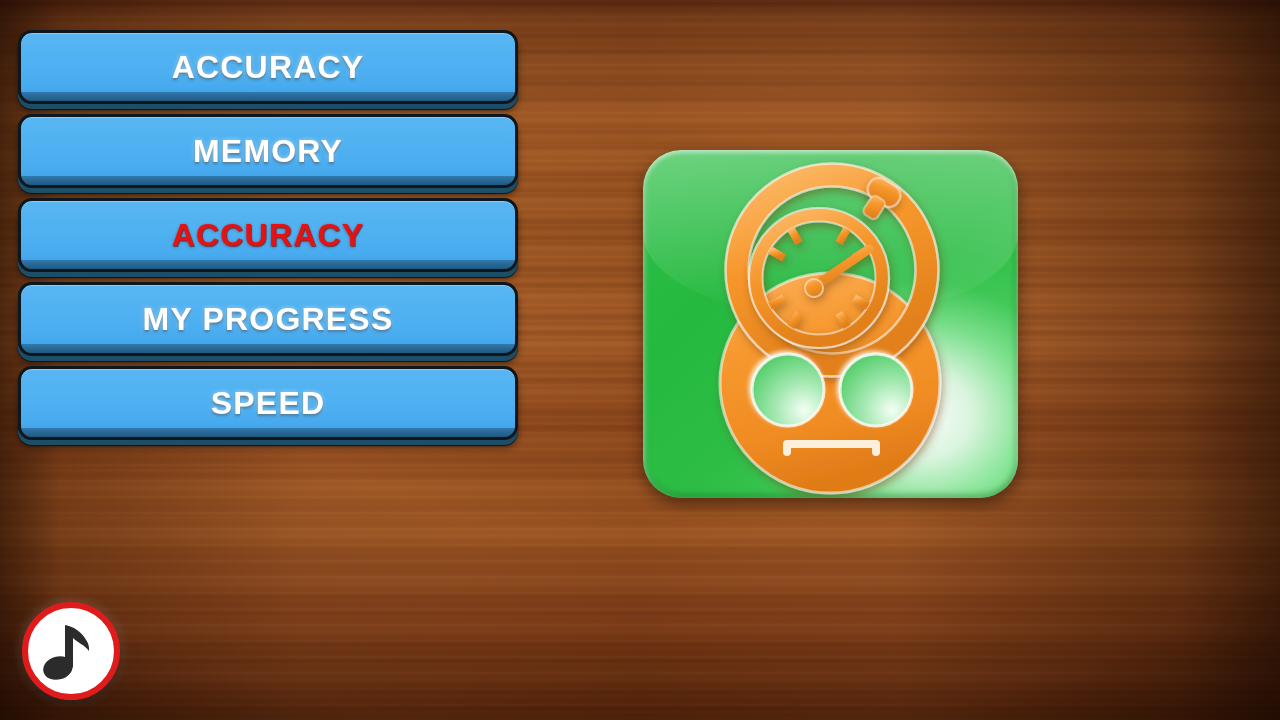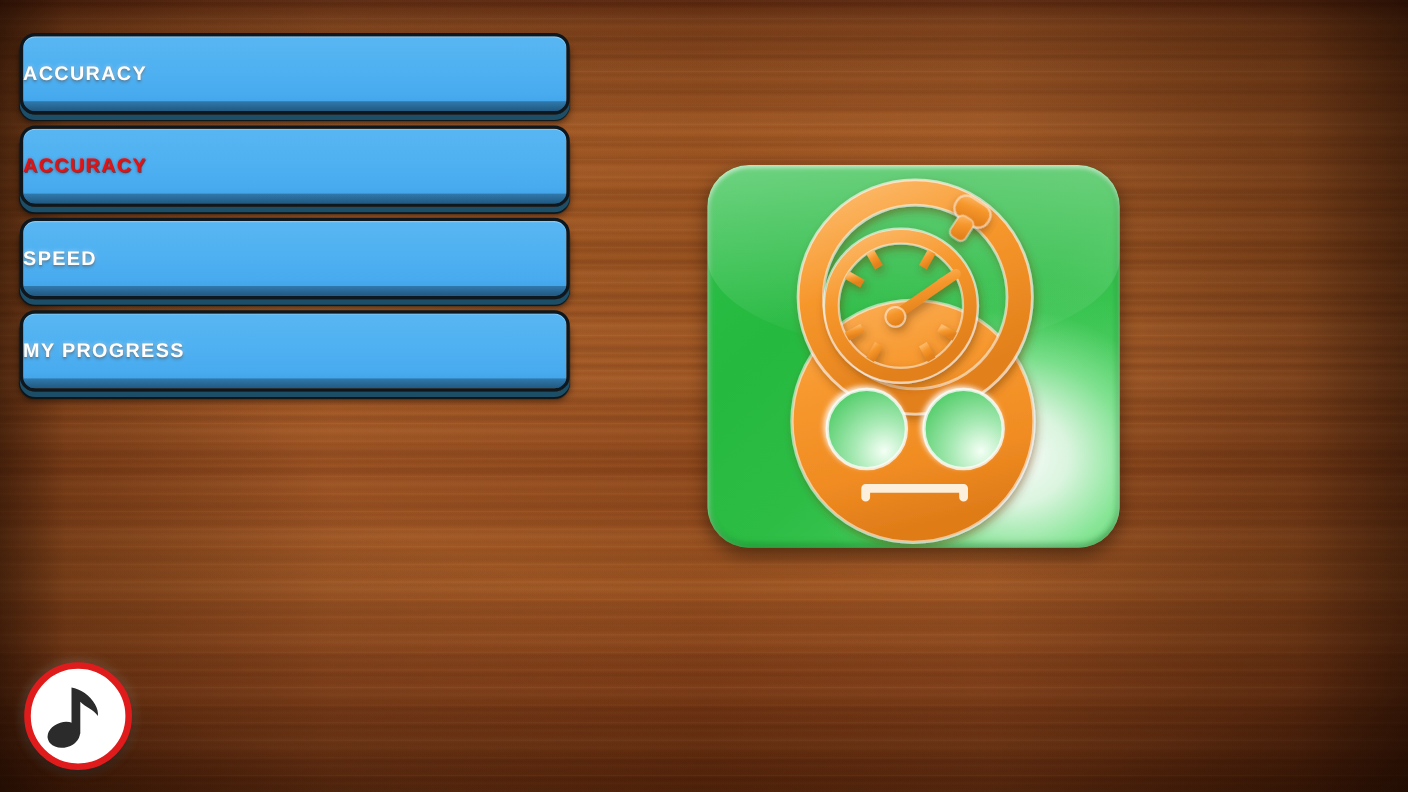--- a/index.html
+++ b/index.html
@@ -89,21 +89,22 @@
     overflow:hidden;
   }
   .menu-btn::after{
     content:"";
     position:absolute; left:0; right:0; bottom:0; height:9px;
     background:linear-gradient(to bottom, rgba(10,40,60,.35), rgba(8,30,48,.55));
   }
   .menu-btn-label {
     position:absolute; left:0; right:0; top:50%;
     transform:translateY(-50%);
-    font-size:18px; font-weight:bold;
+    text-align:center;
+    font-size:32px; font-weight:bold;
     letter-spacing:1.2px;
     color:#ffffff;
     text-shadow:
       0 0 4px rgba(255,255,255,.55),
       0 1px 2px rgba(20,60,90,.55),
       0 2px 3px rgba(0,0,0,.30);
     z-index:2;
   }
   .menu-btn.active .menu-btn-label {
     color:#e61111;
@@ -164,31 +165,34 @@
   <div class="wood-vert"></div>
   <div class="vignette"></div>
 
   <nav id="menu">
 
     <div class="menu-btn">
       <span class="menu-btn-label">ACCURACY</span>
     </div>
 
 
+    <div class="menu-btn">
+      <span class="menu-btn-label">MEMORY</span>
+    </div>
 
     <div class="menu-btn active">
       <span class="menu-btn-label">ACCURACY</span>
     </div>
 
     <div class="menu-btn">
+      <span class="menu-btn-label">MY PROGRESS</span>
+    </div>
+
+    <div class="menu-btn">
       <span class="menu-btn-label">SPEED</span>
-    </div>
-
-    <div class="menu-btn">
-      <span class="menu-btn-label">MY PROGRESS</span>
     </div>
 
   </nav>
 
   <div id="tile">
     <div class="tile-gloss"></div>
 
     <svg viewBox="0 0 375 348">
       <defs>
         <linearGradient id="org" x1="0" y1="0" x2="0.25" y2="1">

